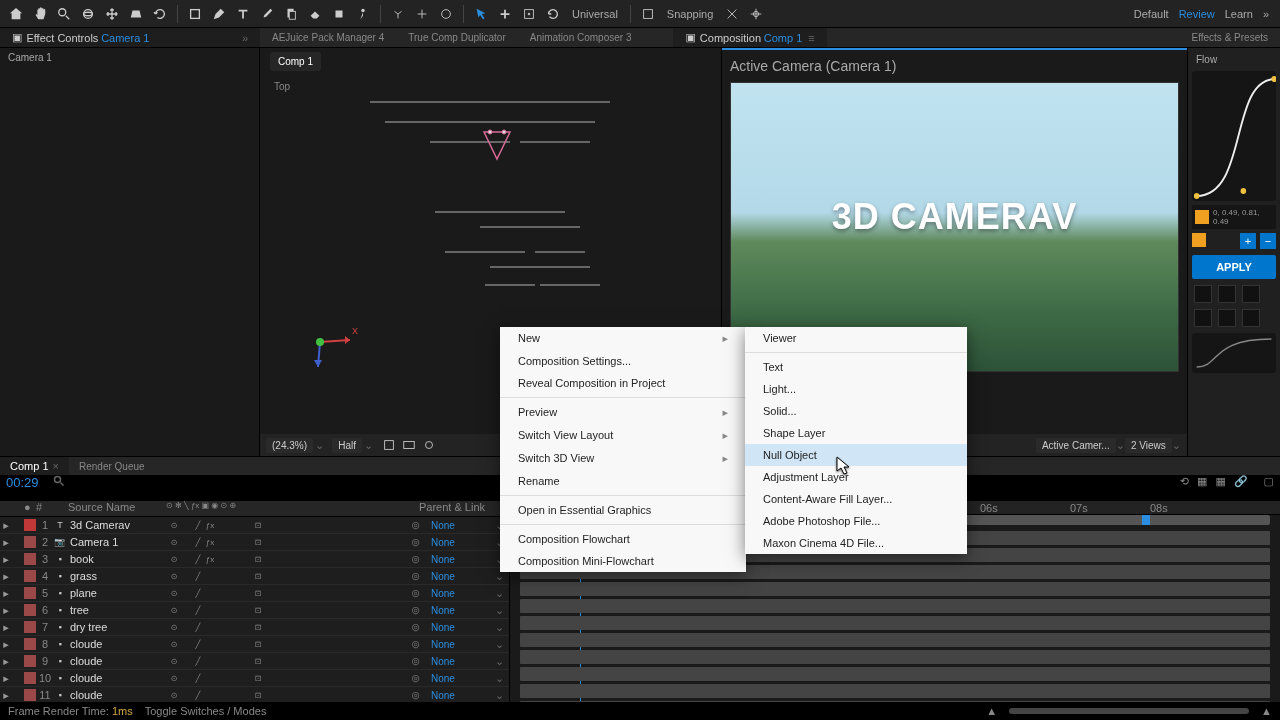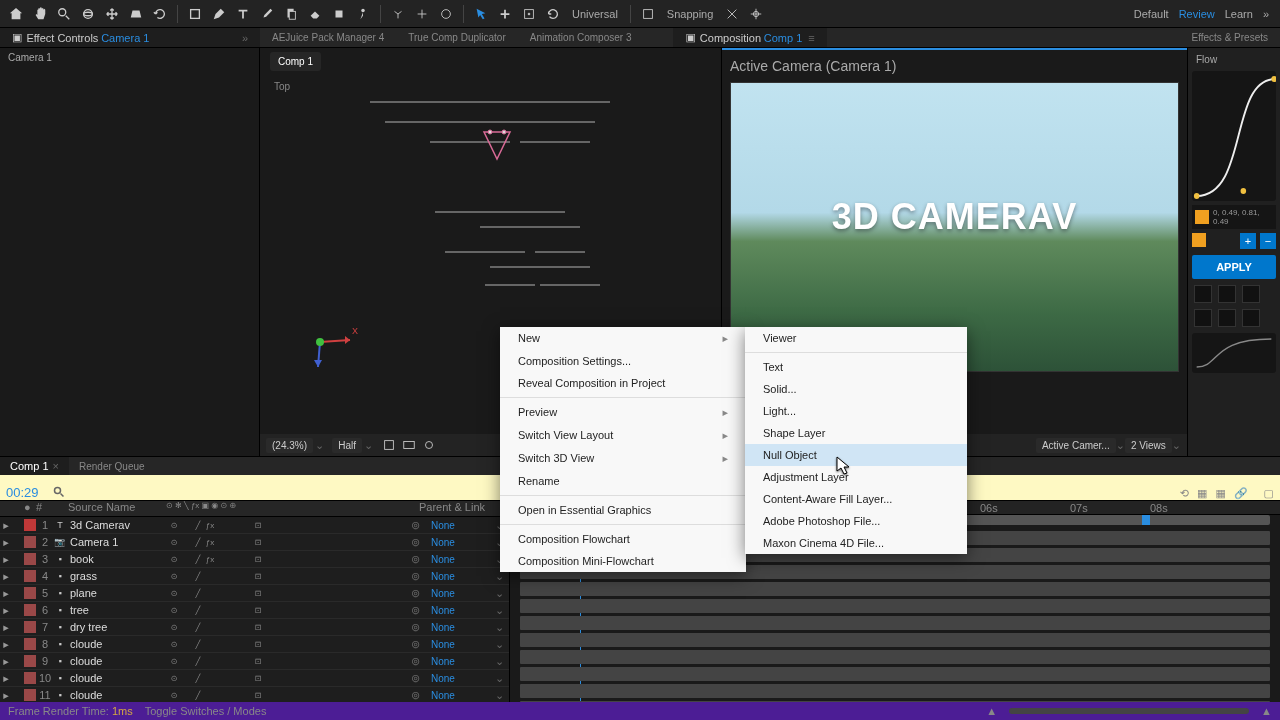--- a/index.html
+++ b/index.html
@@ -36,39 +36,39 @@
 .apply-btn { background: #0077cc; color: #fff; padding: 6px 0; text-align: center; cursor: pointer; border-radius: 2px; margin-top: 6px; font-size:11px; font-weight:600;}
 .coords-row { display:flex; align-items:center; gap:4px; margin-top:4px; padding:3px; background:#151515;}
 .yellow-sq { width:14px; height:14px; background:#f0a020; }
 .viewer-controls { height: 22px; background:#232323; display:flex; align-items:center; padding:0 6px; gap:0; margin-top:auto;}
 .vc-item { padding:2px 6px; background:#2a2a2a; border-radius:2px; font-size:10px; cursor:pointer; }
 
 .timeline-area { height: 264px; background: #1e1e1e; border-top:1px solid #000; display:flex; flex-direction:column; }
 .timeline-tabs { height: 18px; display:flex; background:#262626; }
 .tl-tab { padding:0 10px; font-size:10px; color:#888; display:flex; align-items:center; cursor:pointer;}
 .tl-tab.active { color:#fff; background:#1e1e1e; }
-.timecode-row { height:26px; display:flex; align-items:flex-end; padding:0 6px; background:#fef9c3; border-bottom:1px solid #000;}
+.timecode-row { height:26px; display:flex; align-items:flex-start; padding:0 6px; background:#000000; border-bottom:1px solid #000;}
 .timecode { color:#2a8de0; font-size:13px; font-weight:500;}
 .tl-header { height: 16px; display:flex; background:#262626; font-size:9px; color:#888; border-bottom:1px solid #000;}
 .tl-body { flex:1; display:flex; overflow:hidden;}
 .tl-left { width:510px; border-right:1px solid #000; }
 .tl-right { flex:1; position:relative; background:#1a1a1a;}
 .layer-row { height: 17px; display:flex; align-items:center; font-size:10px; border-bottom:1px solid #2a2a2a; }
 .layer-row > div { flex-shrink:0; }
 .l-visible { width:12px; text-align:center; color:#999;}
 .l-box1 { width:10px; }
 .l-color { width:12px; height:12px; margin:0 2px;}
 .l-num { width:14px; text-align:center; color:#888;}
 .l-icon { width:16px; text-align:center; font-size:9px;}
 .l-name { width:100px; padding-left:2px; color:#ddd;}
 .l-switches { width:100px; display:flex; gap:0;}
 .l-switch { width:12px; height:12px; display:flex; align-items:center; justify-content:center; font-size:8px; color:#888;}
 .l-parent { width:70px; color:#2a8de0; font-size:10px; padding-left:6px;}
 .l-spacer { flex:1;}
-.timeline-footer { height:18px; display:flex; background:#4c1d95; align-items:center; padding:0 8px; gap:12px; font-size:10px; color:#888;}
+.timeline-footer { height:18px; display:flex; background:#000000; align-items:center; padding:0 8px; gap:12px; font-size:10px; color:#888;}
 .frame-time .gold { color:#d4a842;}
 .ruler { height:14px; background:#232323; font-size:9px; color:#888; display:flex; align-items:center; position:relative; padding-left:10px; border-bottom:1px solid #000;}
 .ruler span { position:absolute; }
 .bar-zone { position:absolute; top:14px; left:10px; right:10px; height:12px; }
 .bar-gray { position:absolute; top:0; left:0; right:0; height:10px; background:#555; border-radius:2px;}
 .bar-red { position:absolute; top:0; left:0; width:30%; height:3px; background:#b03838;}
 .playhead { position:absolute; top:0; left:120px; width:1px; height:100%; background:#2a8de0;}
 .track-bar { position:absolute; left:10px; right:10px; height:14px; background:#444; border-radius:1px;}
 
 .context-menu { position:absolute; background:#f8f8f8; color:#222; box-shadow:0 4px 16px rgba(0,0,0,0.5); z-index:100; font-size:12px;}
@@ -710,22 +710,22 @@
   <div class="menu-item">Open in Essential Graphics</div>
   <div class="menu-sep"></div>
   <div class="menu-item">Composition Flowchart</div>
   <div class="menu-item">Composition Mini-Flowchart</div>
 </div>
 
 <div class="context-menu" style="left:745px; top:327px; width:222px;">
   <div class="menu-item">Viewer</div>
   <div class="menu-sep"></div>
   <div class="menu-item">Text</div>
+  <div class="menu-item">Light...</div>
   <div class="menu-item">Solid...</div>
-  <div class="menu-item">Light...</div>
   <div class="menu-item">Shape Layer</div>
   <div class="menu-item highlight">Null Object</div>
   <div class="menu-item">Adjustment Layer</div>
   <div class="menu-item">Content-Aware Fill Layer...</div>
   <div class="menu-item">Adobe Photoshop File...</div>
   <div class="menu-item">Maxon Cinema 4D File...</div>
 </div>
 
 <div class="cursor-arrow" style="left:836px; top:456px;">
   <svg width="16" height="20" viewBox="0 0 16 20">

